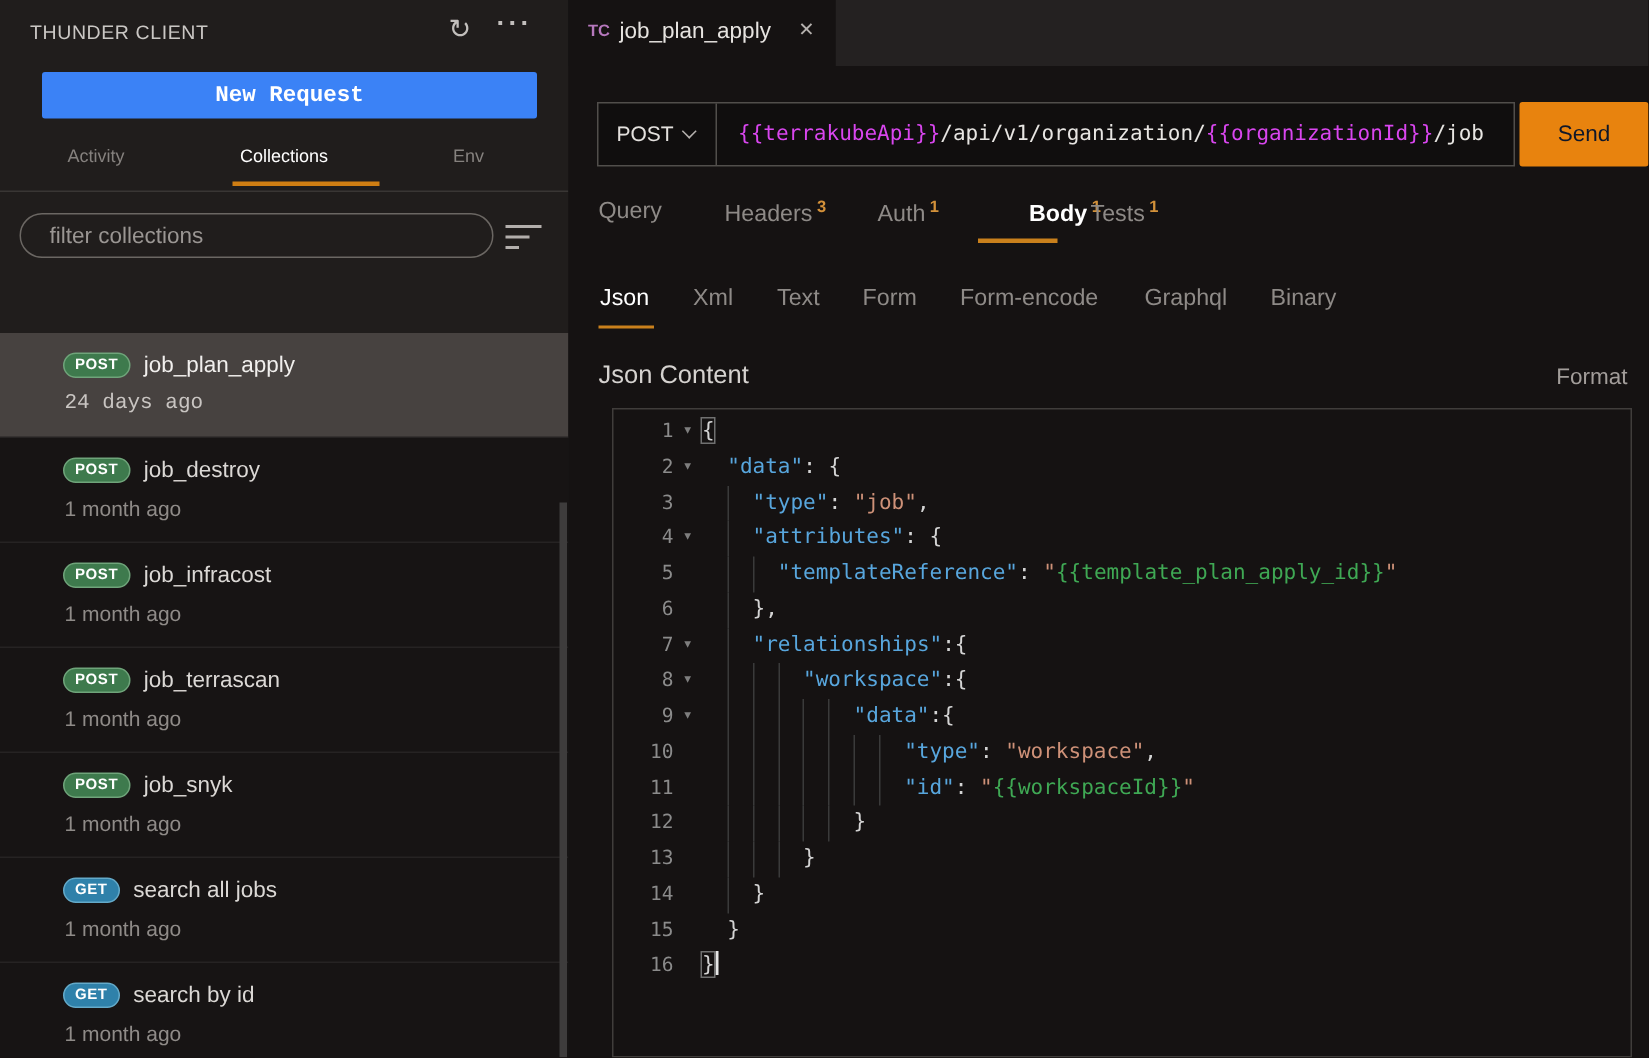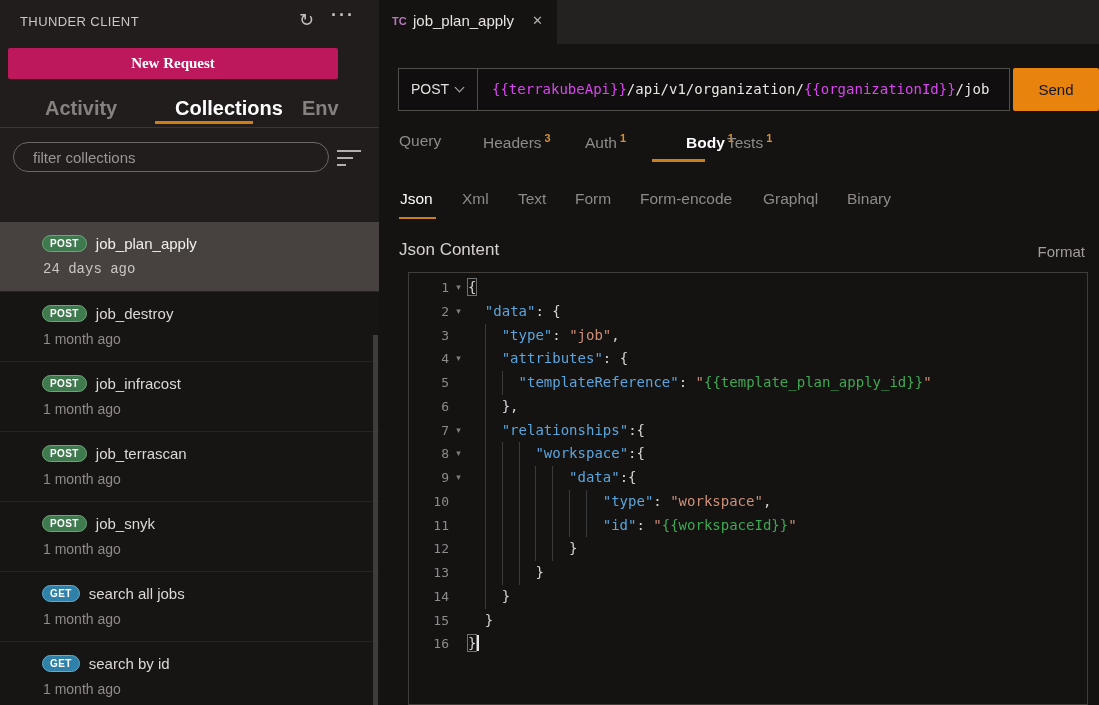--- a/index.html
+++ b/index.html
@@ -7,26 +7,26 @@
               font-family:"Liberation Sans", sans-serif; }
   .stage { position:relative; width:1099px; height:705px; background:#151212; }
 
   
   .sidebar { position:absolute; left:0; top:0; width:379px; height:705px; background:#201d1c; overflow:hidden; }
   .sb-title { position:absolute; left:20px; top:14px; font-size:13px; color:#cac7c4; letter-spacing:.4px; }
   .icon-refresh { position:absolute; left:299px; top:9px; font-size:18px; color:#c2bfbc;
                   font-family:"DejaVu Sans", sans-serif; cursor:pointer; }
   .icon-more { position:absolute; left:331px; top:5px; font-size:18px; font-weight:bold; letter-spacing:2px;
                color:#c2bfbc; cursor:pointer; }
-  .btn-new { position:absolute; left:8px; top:48px; width:330px; height:31px; background:#be185d; border:none;
+  .btn-new { position:absolute; left:28px; top:48px; width:330px; height:31px; background:#3b82f6; border:none;
              border-radius:2px; color:#fff; font-size:15px; font-weight:bold; text-align:center; line-height:31px;
-             font-family:Liberation Serif, serif; cursor:pointer; }
+             font-family:Liberation Mono, monospace; cursor:pointer; }
   .sb-tabs { position:absolute; left:0; top:93px; width:100%; height:34px; }
-  .sb-tab { position:absolute; top:4px; font-size:20px; font-weight:700; color:#85817e; cursor:pointer; }
-  .sb-tab:nth-child(1){ left:45px; } .sb-tab:nth-child(2){ left:160px;margin-left:15px; } .sb-tab:nth-child(3){ left:302px; }
+  .sb-tab { position:absolute; top:4px; font-size:12px; font-weight:400; color:#85817e; cursor:pointer; }
+  .sb-tab:nth-child(1){ left:45px; } .sb-tab:nth-child(2){ left:160px; } .sb-tab:nth-child(3){ left:302px; }
   .sb-tab.active { color:#ffffff; }
   .sb-tab-underline { position:absolute; left:155px; top:121px; width:98px; height:3px; background:#cf7e13; }
   .sb-divider { position:absolute; left:0; top:127px; width:100%; height:1px; background:#393634; }
   .filter-input { position:absolute; left:13px; top:142px; width:316px; height:30px; border-radius:16px;
                   border:1px solid #6b6763; background:transparent; color:#ddd; padding:0 12px 0 19px;
                   font-size:15px; outline:none; font-family:"Liberation Sans", sans-serif; }
   .filter-input::placeholder { color:#9a9693; }
   .filter-icon { position:absolute; left:337px; top:150px; width:24px; height:16px; cursor:pointer; }
   .filter-icon div { background:#b3afac; height:2px; margin-bottom:5px; }
   .filter-icon div:nth-child(1){ width:24px; } .filter-icon div:nth-child(2){ width:16px; } .filter-icon div:nth-child(3){ width:9px; }

